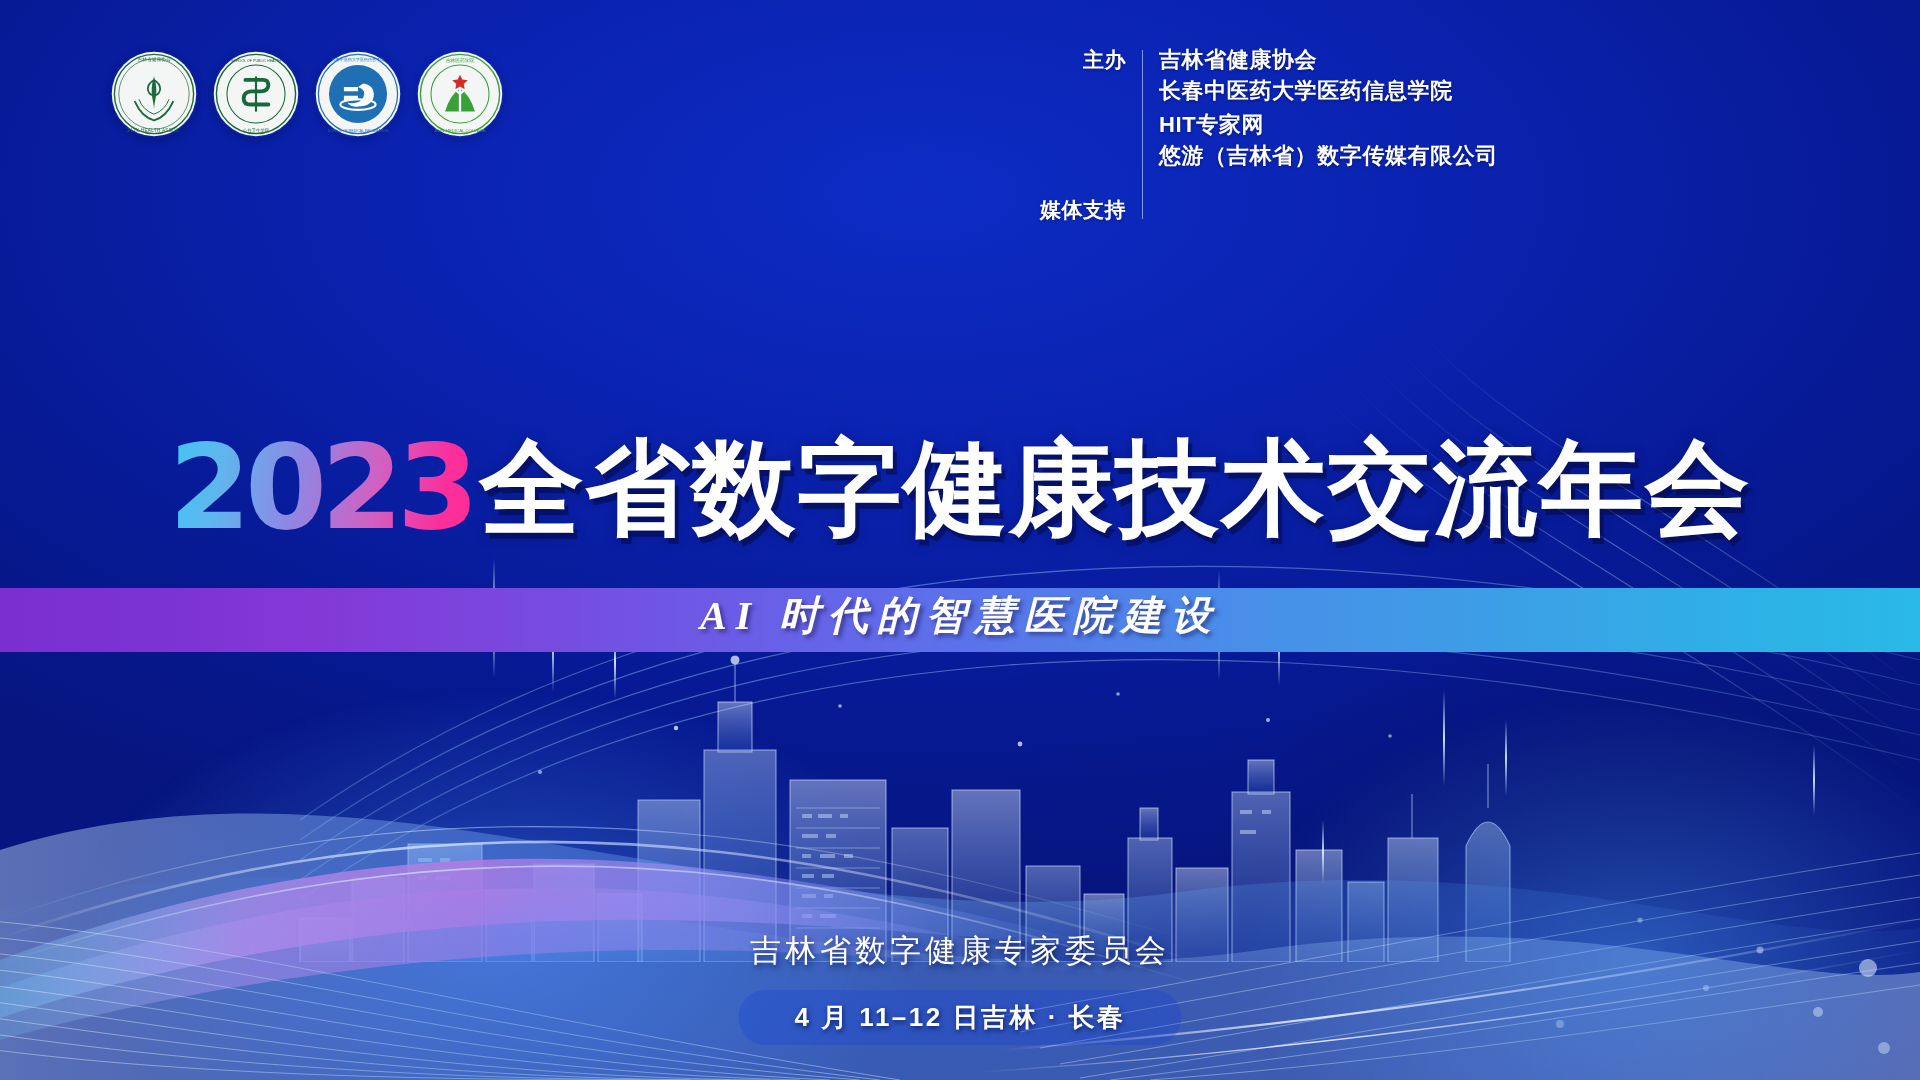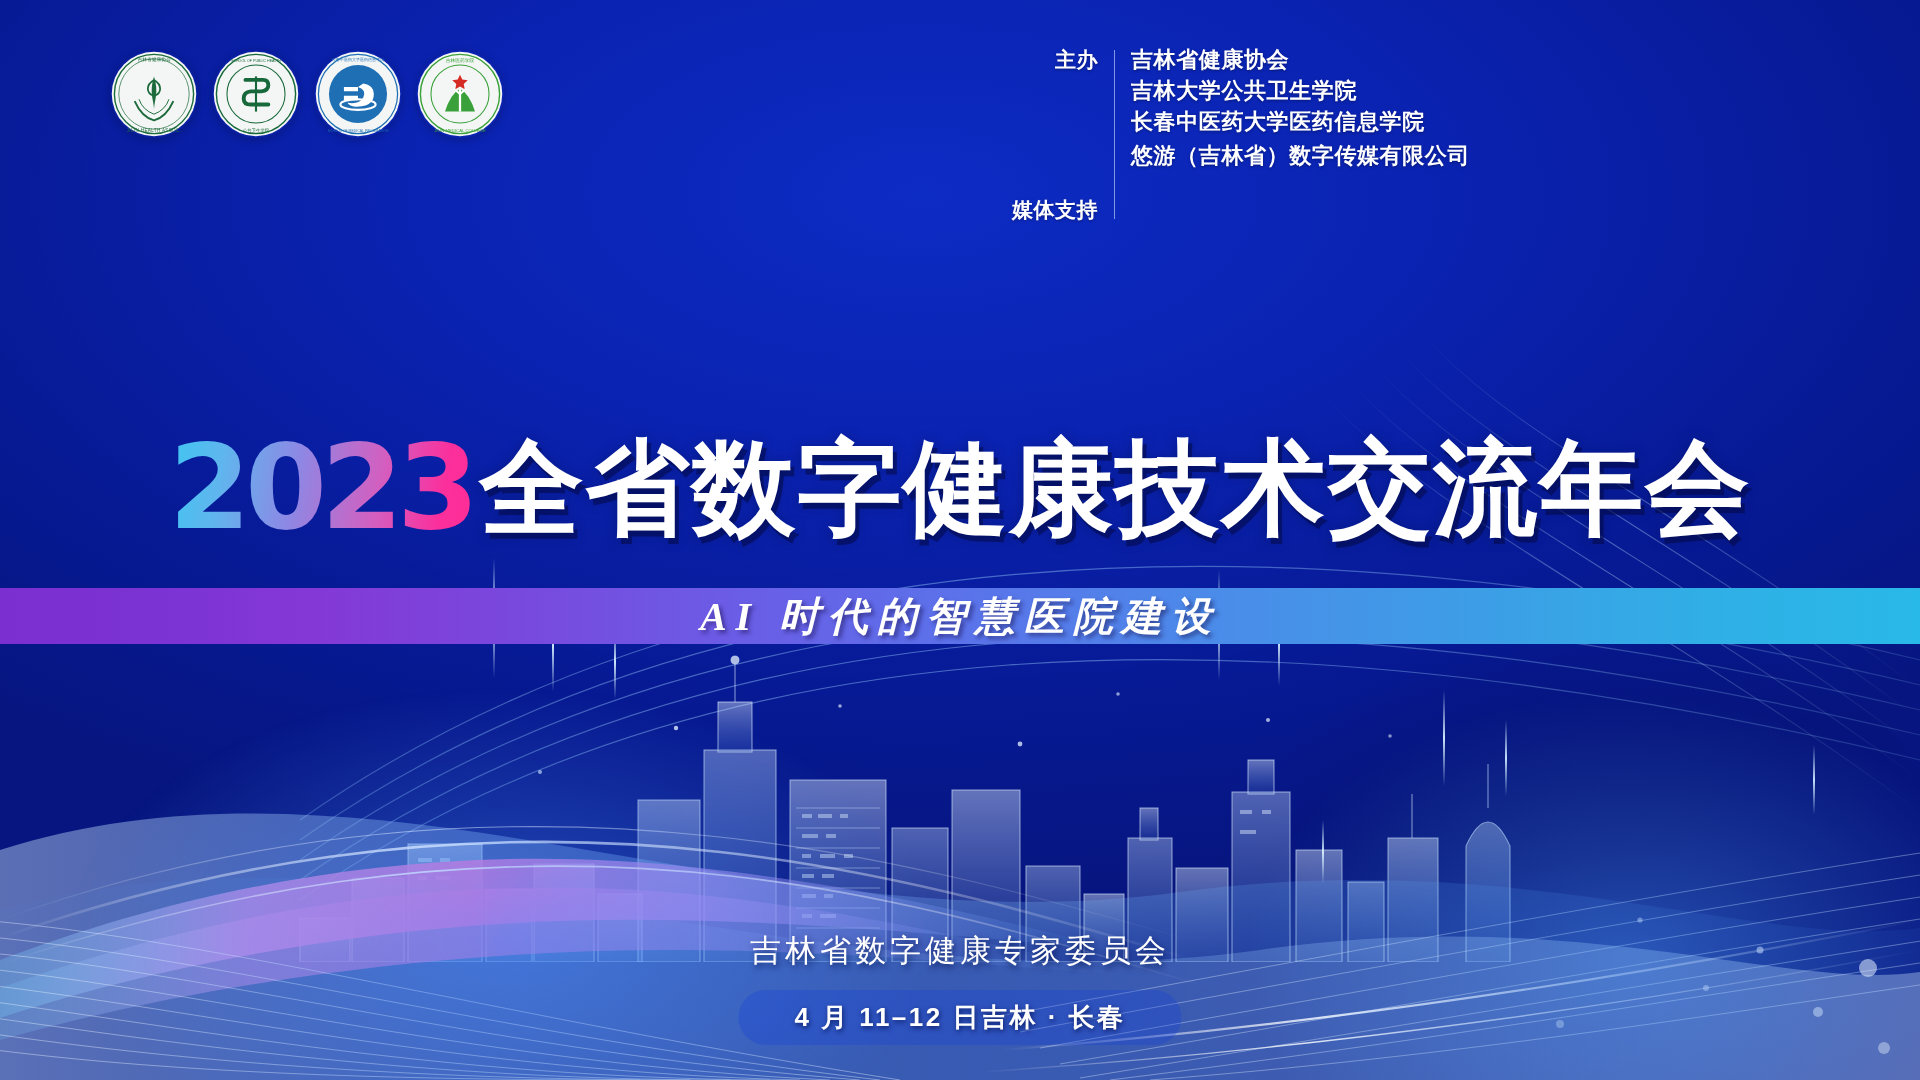--- a/index.html
+++ b/index.html
@@ -39,21 +39,21 @@
   .skyline{position:absolute;left:0;bottom:118px;width:100%;height:330px;opacity:.92;}
 
   
   .waves{position:absolute;left:0;bottom:0;width:100%;height:460px;}
 
   
   .beam{position:absolute;width:2px;background:linear-gradient(to bottom,rgba(190,225,255,0),rgba(215,240,255,.95),rgba(190,225,255,0));}
 
   
   .sponsors{
-    position:absolute;left:988px;top:44px;width:860px;
+    position:absolute;left:1016px;top:44px;width:860px;
     display:flex;color:#fff;
   }
   .sp-labels{width:110px;flex:none;text-align:right;}
   .sp-label{
     font-size:21px;font-weight:700;letter-spacing:.5px;
     line-height:31px;white-space:nowrap;
     text-shadow:0 1px 3px rgba(0,0,0,.35);
   }
   .sp-label.lbl-host{margin-bottom:0px;}
   .sp-label.lbl-media{margin-top:26px;}
@@ -91,26 +91,26 @@
     transform:translateY(4px);
   }
   .title-cn{
     font-size:104px;font-weight:900;line-height:1;
     color:#ffffff;letter-spacing:2px;margin-left:6px;
     text-shadow:4px 6px 0 rgba(3,10,70,.55), 0 2px 12px rgba(0,20,90,.5);
   }
 
   
   .sub-band{
-    position:absolute;left:0;top:588px;width:100%;height:56px;
+    position:absolute;left:0;top:588px;width:100%;height:64px;
     background:linear-gradient(90deg,
       #7c2fd0 0%, #7b33d4 8%, #8438d6 16%, #7a47dd 26%,
       #6b5ce6 38%, #5b72ea 50%, #4a8de9 64%, #3c9fe6 78%,
       #2fb0e6 90%, #29b9e8 100%);
-    display:flex;align-items:center;justify-content:center;
+    display:flex;justify-content:center;
   }
   .sub-text{
     font-family:"Liberation Serif","DejaVu Serif",serif;
     font-style:italic;font-weight:700;
     font-size:40px;color:#fff;letter-spacing:9px;
     text-shadow:3px 3px 4px rgba(20,10,70,.5);
     white-space:nowrap;
   }
 
   
@@ -403,24 +403,24 @@
   <div class="sponsors">
     <div class="sp-labels">
       <div class="sp-label lbl-host">主办</div>
       <div style="height:93px"></div>
       <div class="sp-label lbl-media">媒体支持</div>
     </div>
     <div class="sp-divider"></div>
     <div class="sp-values">
       <div class="sp-group hosts">
         <div class="sp-item">吉林省健康协会</div>
-        <div class="sp-item">吉林大学公共卫生学院</div>
         <div class="sp-item">长春中医药大学医药信息学院</div>
       </div>
       <div class="sp-group media">
+        <div class="sp-item">HIT专家网</div>
         <div class="sp-item">悠游（吉林省）数字传媒有限公司</div>
       </div>
     </div>
   </div>
 
   <div class="title-wrap">
     <div class="title-row">
       <span class="year">2023</span>
       <span class="title-cn">全省数字健康技术交流年会</span>
     </div>

